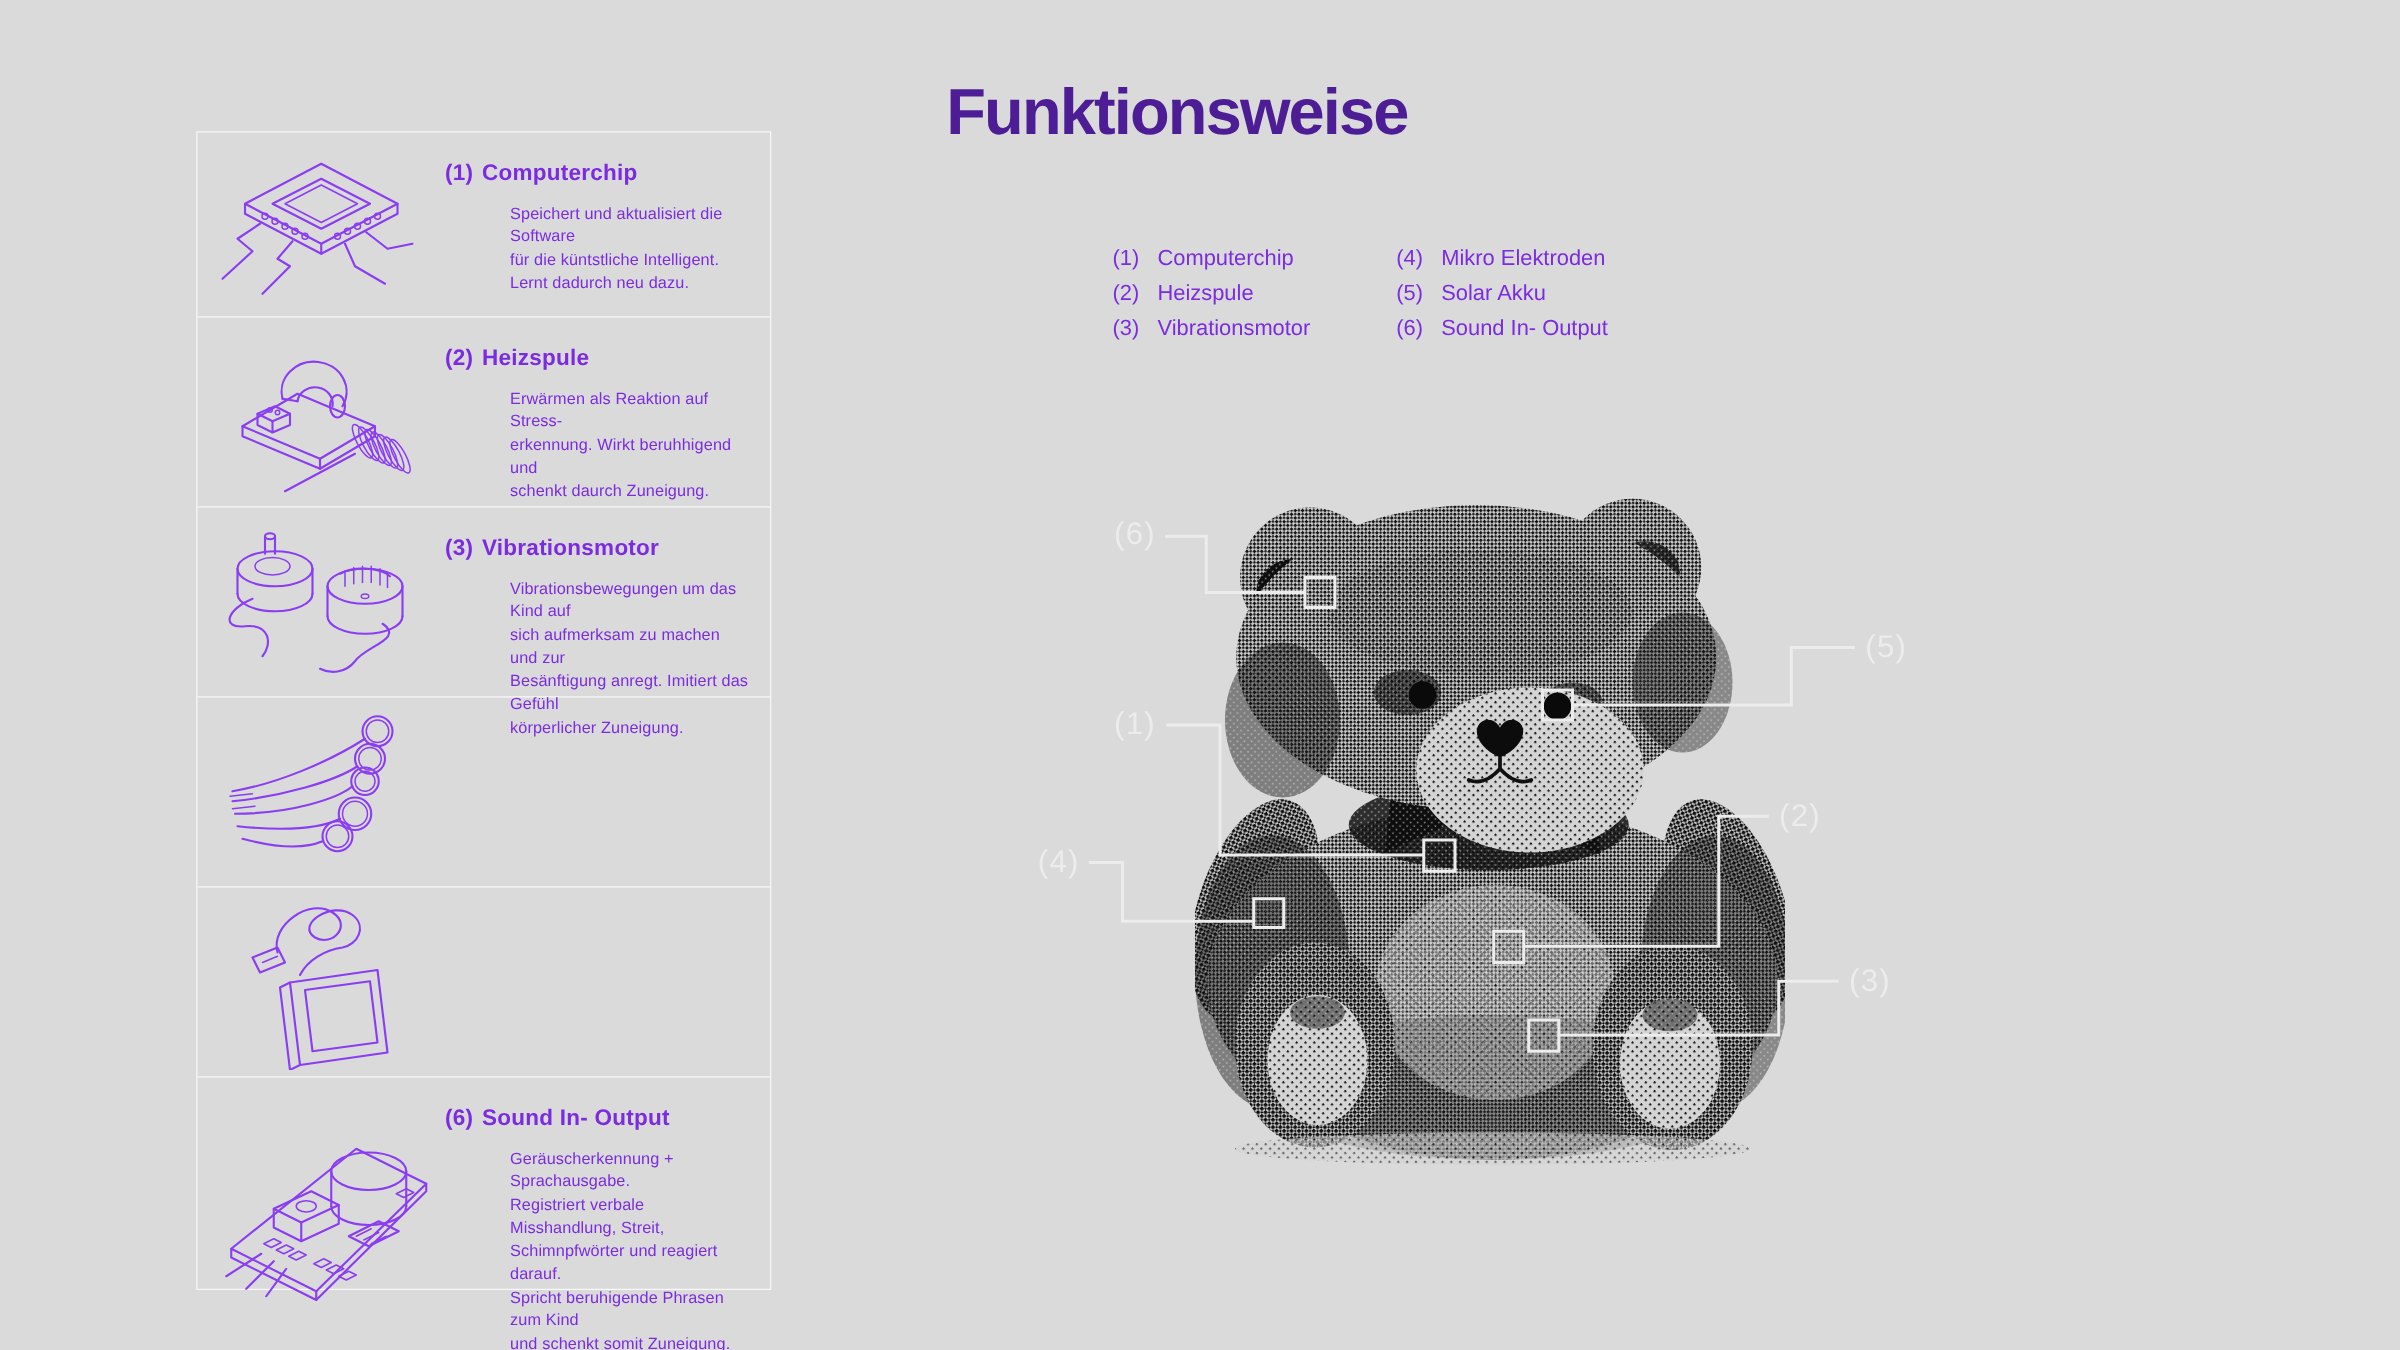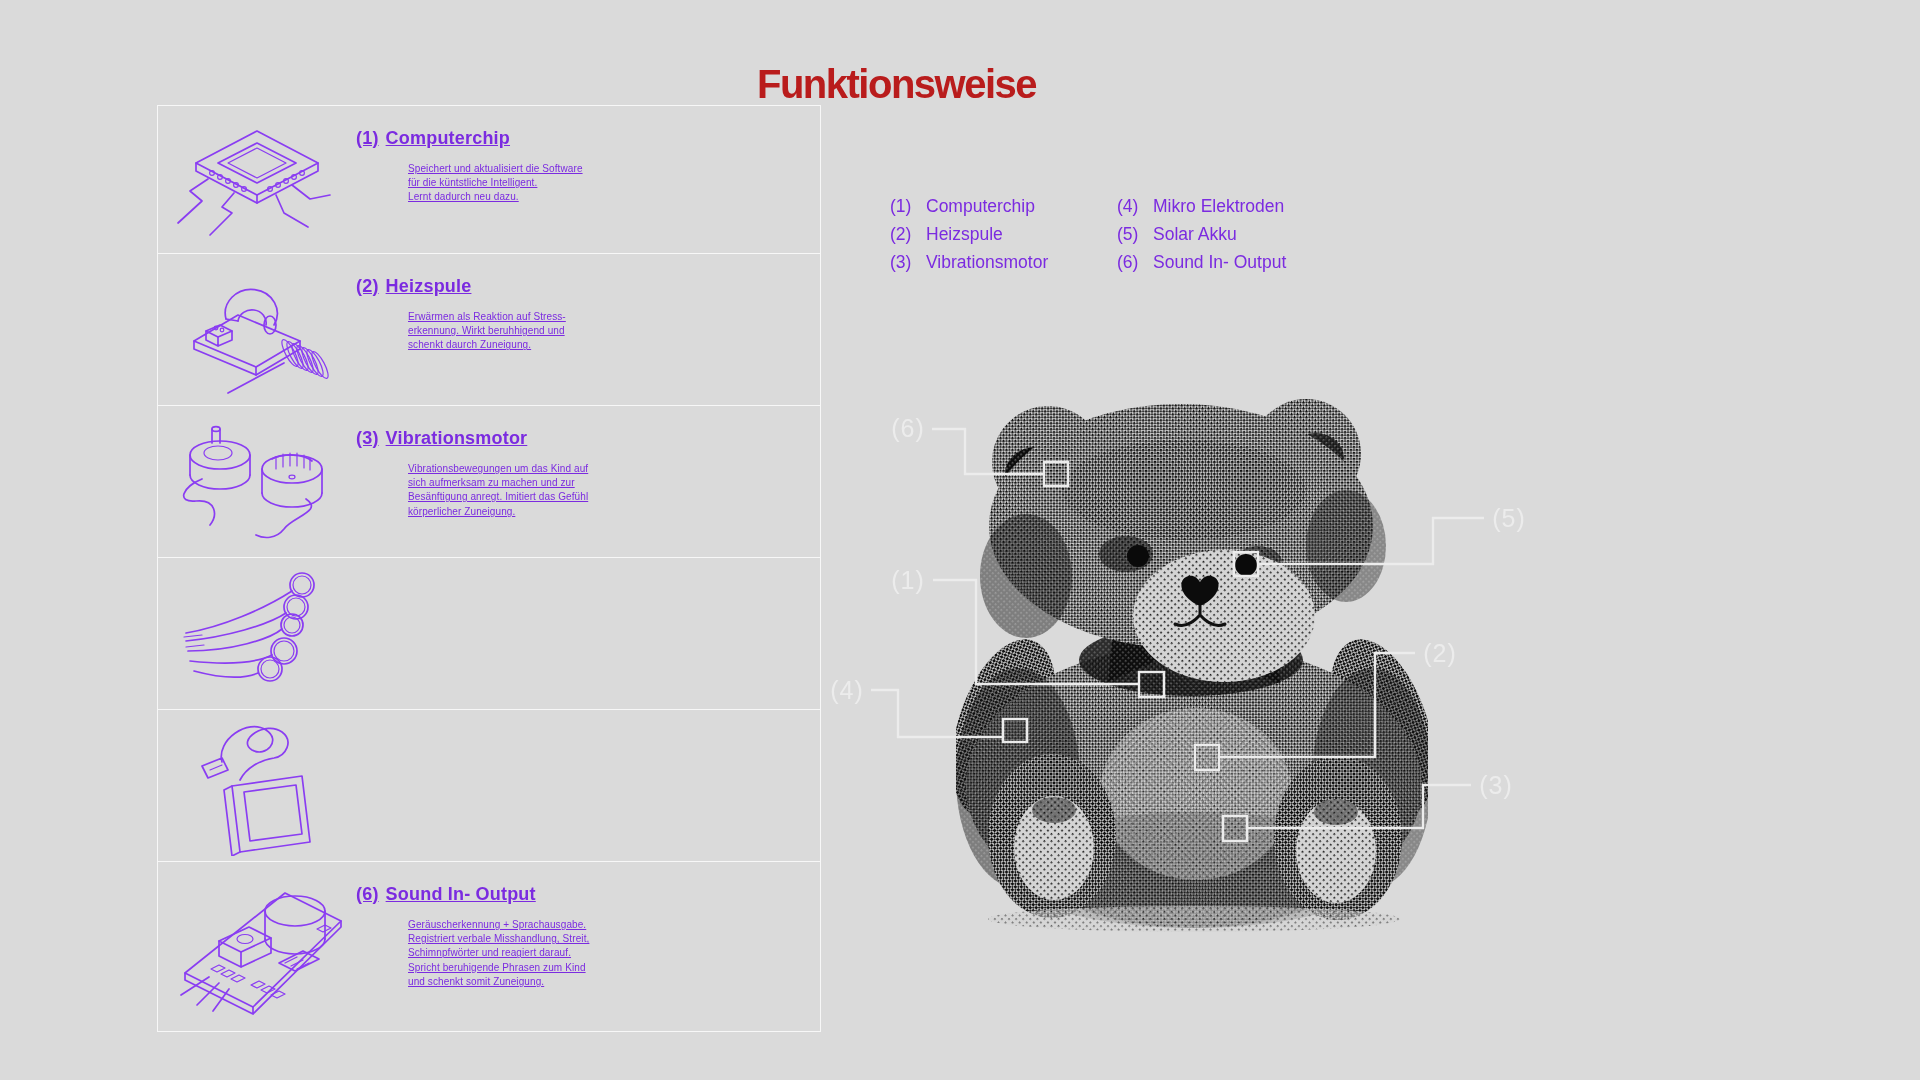--- a/index.html
+++ b/index.html
@@ -4,43 +4,42 @@
 <style>
   html,body{margin:0;padding:0;}
   .stage{
     position:relative; width:1920px; height:1080px; overflow:hidden;
     background:#dadada;
     font-family:"Liberation Sans", sans-serif;
     color:#7b2be0;
   }
   
   .panel{
-    position:absolute; left:157px; top:105px; width:664px; height:927px;
+    position:absolute; left:157px; top:105px; width:460px; height:927px;
     border:1px solid #f7f7f7;
     display:grid; grid-template-rows:148px 152px 152px 152px 152px 1fr;
     box-sizing:border-box;
-    text-decoration:underline;
   }
   .row{ border-bottom:1px solid #f7f7f7; display:flex; box-sizing:border-box; }
   .row:last-child{ border-bottom:none; }
   .row-icon{ width:198px; flex:0 0 198px; display:flex; align-items:center; justify-content:center; }
   .row-text{ flex:1; padding:22px 16px 0 0; }
   .row-heading{ font-size:18px; font-weight:600; letter-spacing:.2px; color:#7b2be0; }
   .row-heading .num{ margin-right:7px; font-weight:600; }
   .row-body{
-    margin:13px 0 0 52px; font-size:10px; line-height:1.42; letter-spacing:.1px;
+    margin:13px 0 0 52px; font-size:13px; line-height:1.42; letter-spacing:.1px;
     color:#7b2be0; white-space:pre-line; font-weight:400;
   }
   .ic{ stroke:#8a3df2; fill:none; stroke-width:1.7; stroke-linecap:round; stroke-linejoin:round; }
   .ic-thin{ stroke-width:1.2; }
 
   
   .title{
     position:absolute; left:757px; top:64px; margin:0;
-    font-size:40px; font-weight:800; letter-spacing:-1.5px; color:#b91c1c; line-height:1;
+    font-size:52px; font-weight:800; letter-spacing:-1.5px; color:#4c1d95; line-height:1;
   }
 
   
   .legend{ position:absolute; left:890px; top:192px; display:flex; }
   .legend-col{ display:flex; flex-direction:column; }
   .legend-col1{ width:227px; }
   .legend-row{ display:flex; height:28px; align-items:center; font-size:17.5px; }
   .legend-num{ min-width:36px; }
 
   

